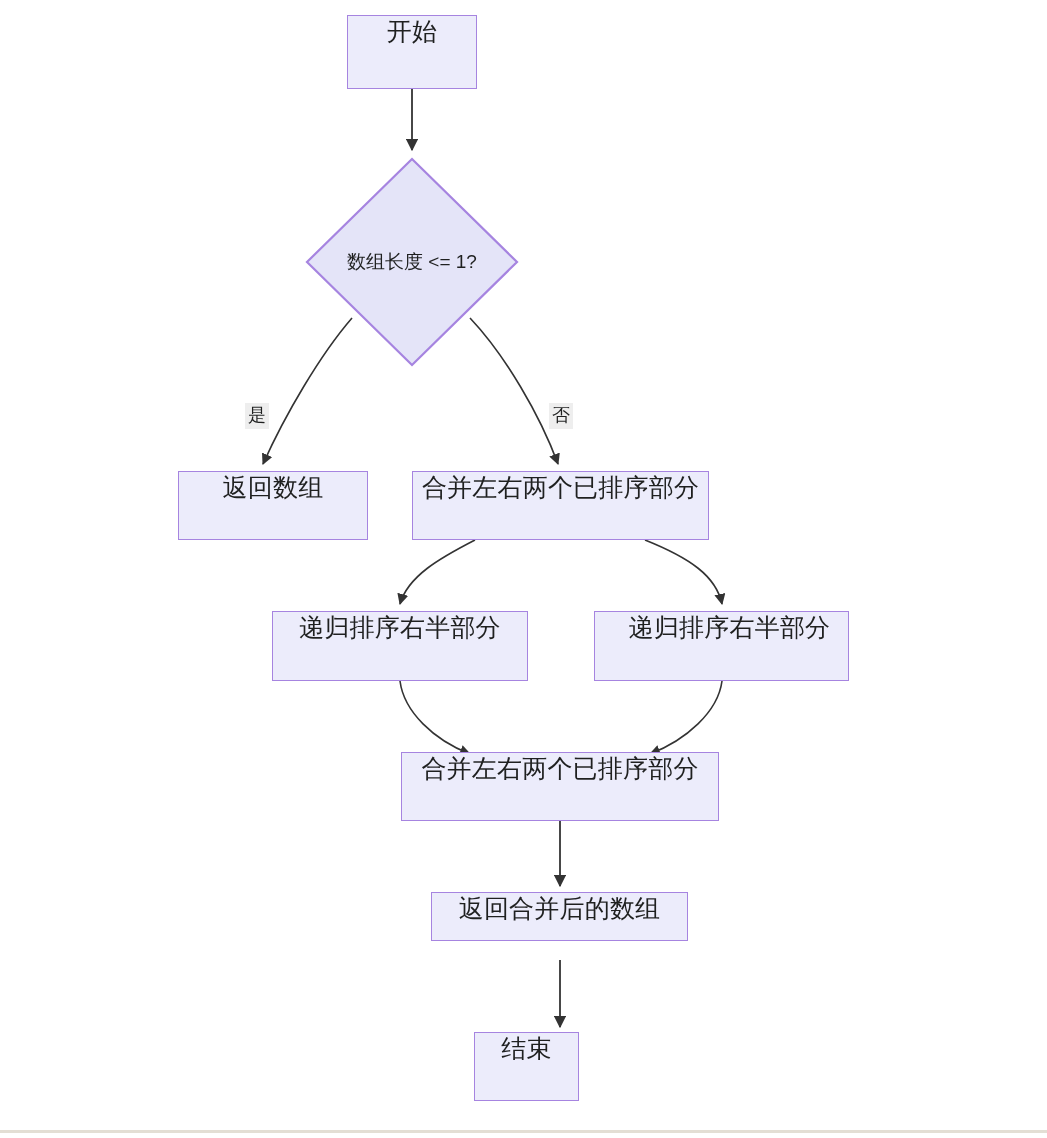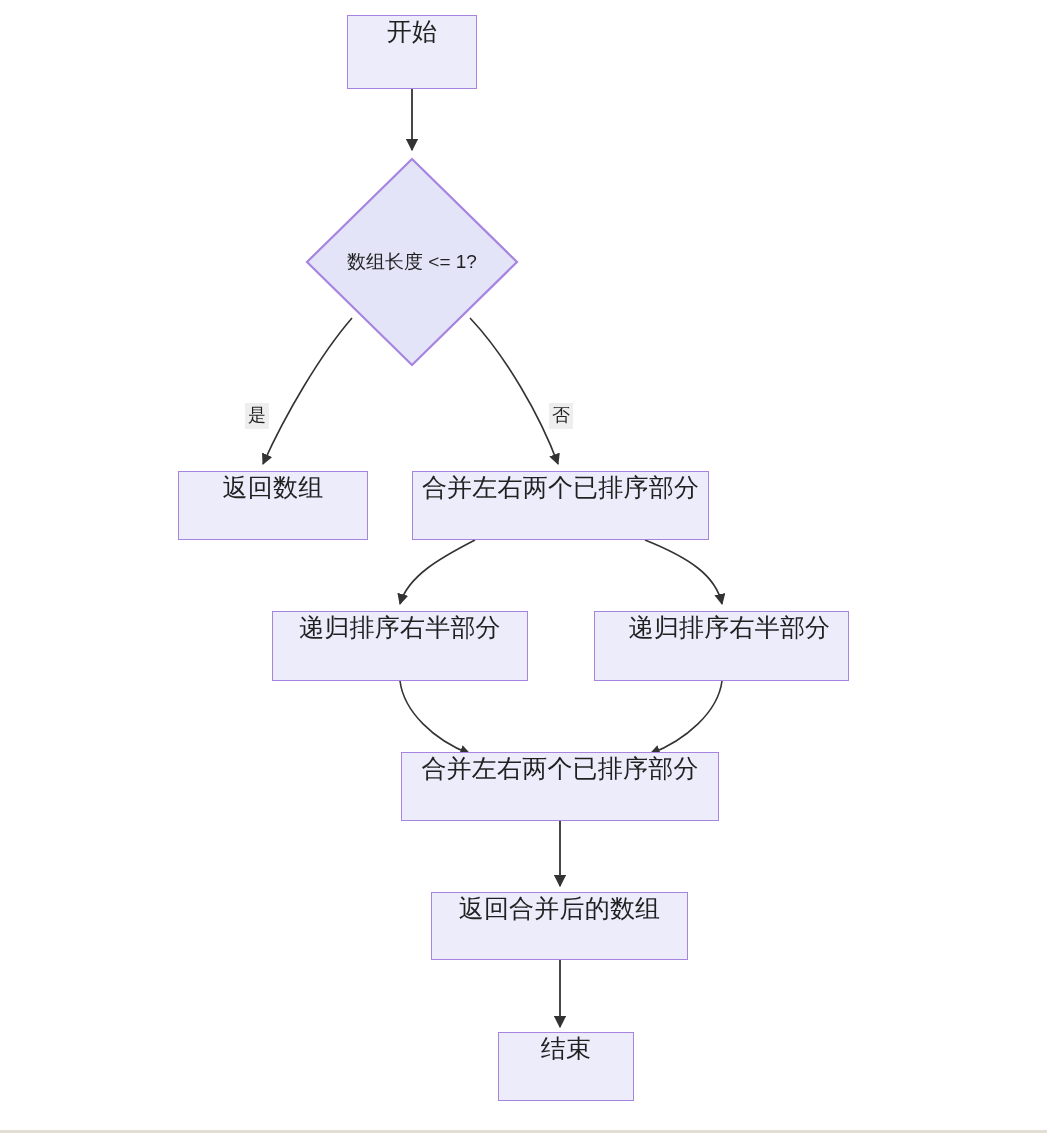--- a/index.html
+++ b/index.html
@@ -143,23 +143,23 @@
   </div>
 
   <div class="node" style="left:594px; top:611px; width:255px; height:70px;padding-left:16px;">
     <span class="node-label">递归排序右半部分</span>
   </div>
 
   <div class="node" style="left:401px; top:752px; width:318px; height:69px;">
     <span class="node-label">合并左右两个已排序部分</span>
   </div>
 
-  <div class="node" style="left:431px; top:892px; width:257px; height:68px;">
+  <div class="node" style="left:431px; top:892px; width:257px; height:49px;">
     <span class="node-label">返回合并后的数组</span>
   </div>
 
-  <div class="node" style="left:498px; top:1032px; width:136px; height:69px;">
+  <div class="node" style="left:474px; top:1032px; width:105px; height:69px;">
     <span class="node-label">结束</span>
   </div>
 
   <div class="footer-rule" style="top:1130px;"></div>
 
 </div>
 
 </body></html>

